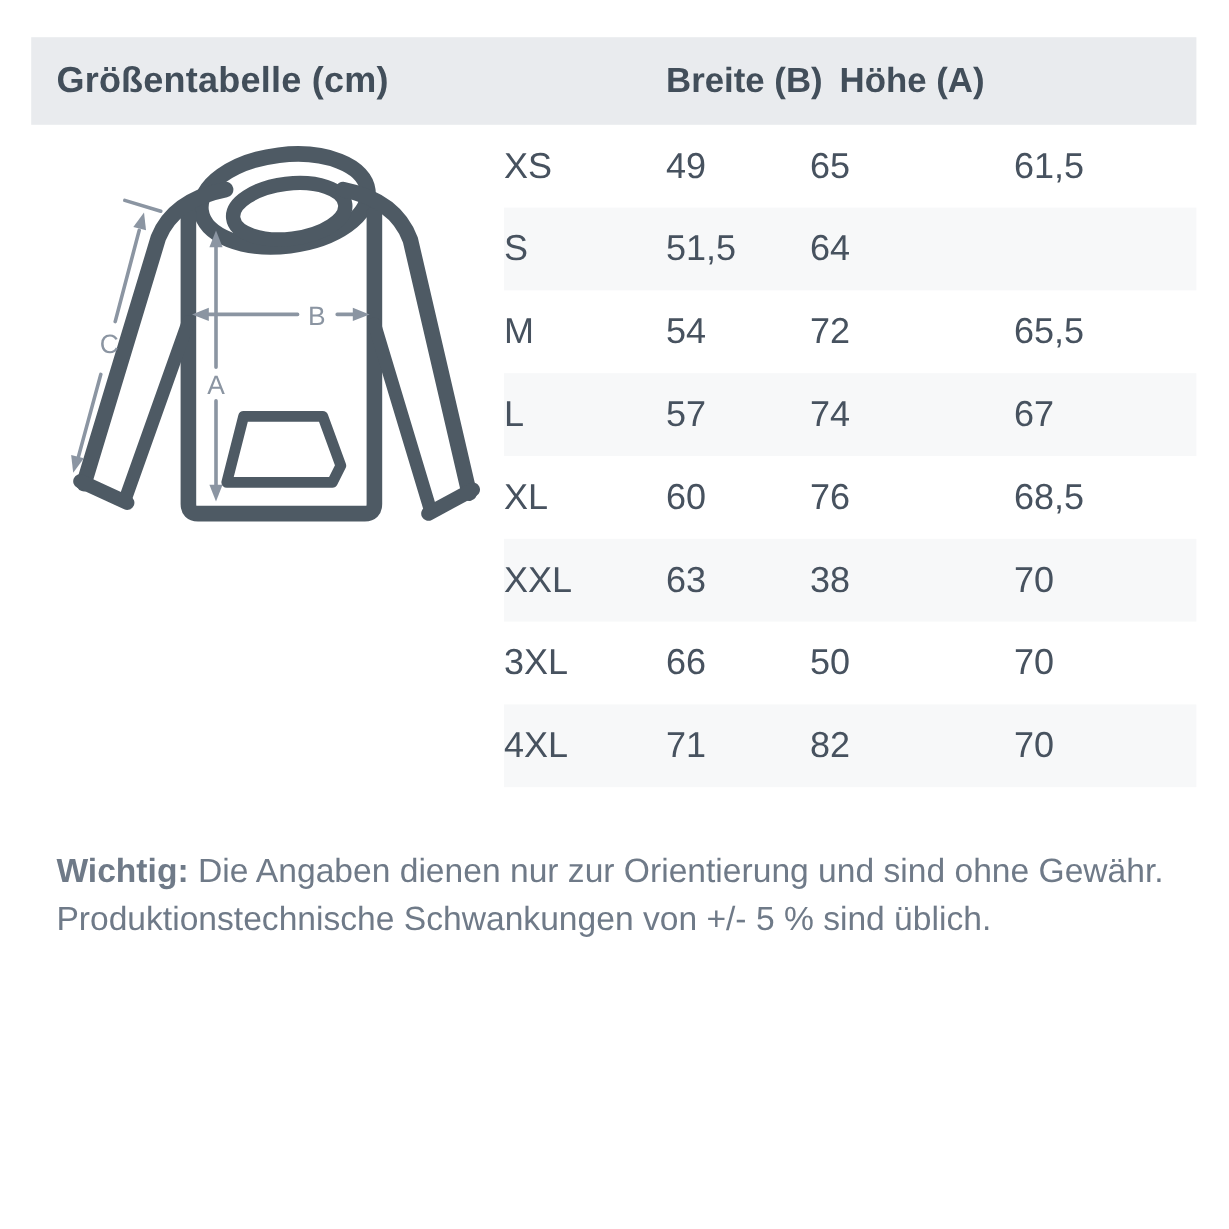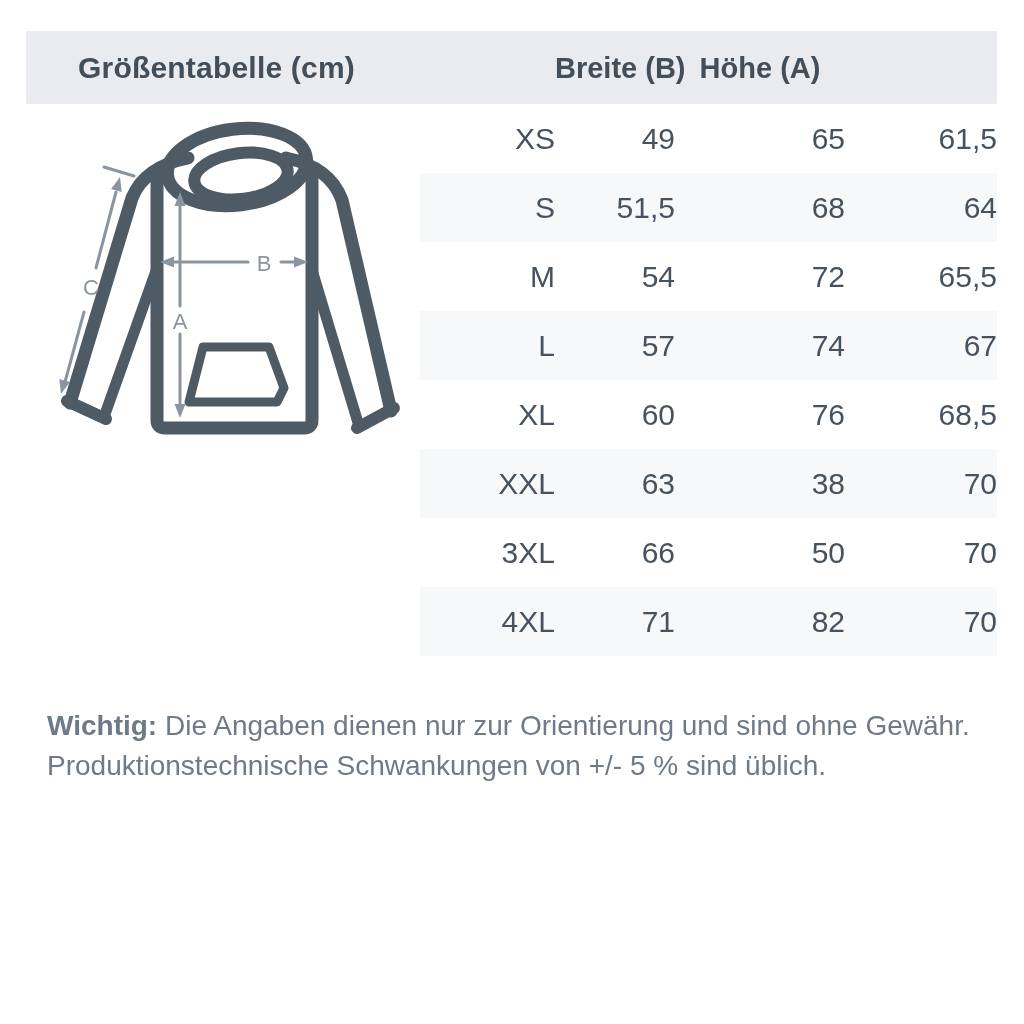--- a/index.html
+++ b/index.html
@@ -12,37 +12,37 @@
   .canvas{position:absolute;inset:0;}
 
   
   .band{
     position:absolute;left:26px;top:31px;width:971px;height:73px;
     background:var(--header-bg,#e9ebee);
   }
   .band .title{
     position:absolute;left:21px;top:50%;transform:translateY(-50%);
     font-size:30px;font-weight:bold;letter-spacing:.2px;
-    color:var(--text-dark,#424e5a);white-space:nowrap;margin-left:31px;
+    color:var(--text-dark,#424e5a);white-space:nowrap;
   }
   .band .colhead{
     position:absolute;top:50%;transform:translateY(-50%);
     font-size:29px;font-weight:bold;text-align:center;white-space:nowrap;
     color:var(--text-dark,#424e5a);
   }
   .colhead.breite{left:529px;width:120px;}
   .colhead.hoehe {left:649px;width:170px;}
   .colhead.aermel{left:819px;width:152px;}
 
   
   .rows{position:absolute;left:420px;top:104px;width:577px;}
   .row{display:flex;height:69px;align-items:center;}
   .row:nth-child(even){background:var(--stripe-bg,#f7f8f9);}
   .cell{
-    text-align:right;font-size:30px;
+    text-align:left;font-size:30px;
     color:var(--value-text,#47525f);
   }
   .cell.size  {width:135px;}
   .cell.breite{width:120px;}
   .cell.hoehe {width:170px;}
   .cell.aermel{width:152px;}
 
   
   .diagram{position:absolute;left:40px;top:120px;width:380px;height:340px;}
   .diagram .outline{stroke:var(--hoodie-outline,#4e5a64);fill:none;stroke-linecap:round;stroke-linejoin:round;}
@@ -110,21 +110,20 @@
   <div class="rows">
     <div class="row">
       <div class="cell size">XS</div>
       <div class="cell breite">49</div>
       <div class="cell hoehe">65</div>
       <div class="cell aermel">61,5</div>
     </div>
     <div class="row">
       <div class="cell size">S</div>
       <div class="cell breite">51,5</div>
-      <div class="cell hoehe">68</div>
       <div class="cell aermel">64</div>
     </div>
     <div class="row">
       <div class="cell size">M</div>
       <div class="cell breite">54</div>
       <div class="cell hoehe">72</div>
       <div class="cell aermel">65,5</div>
     </div>
     <div class="row">
       <div class="cell size">L</div>

